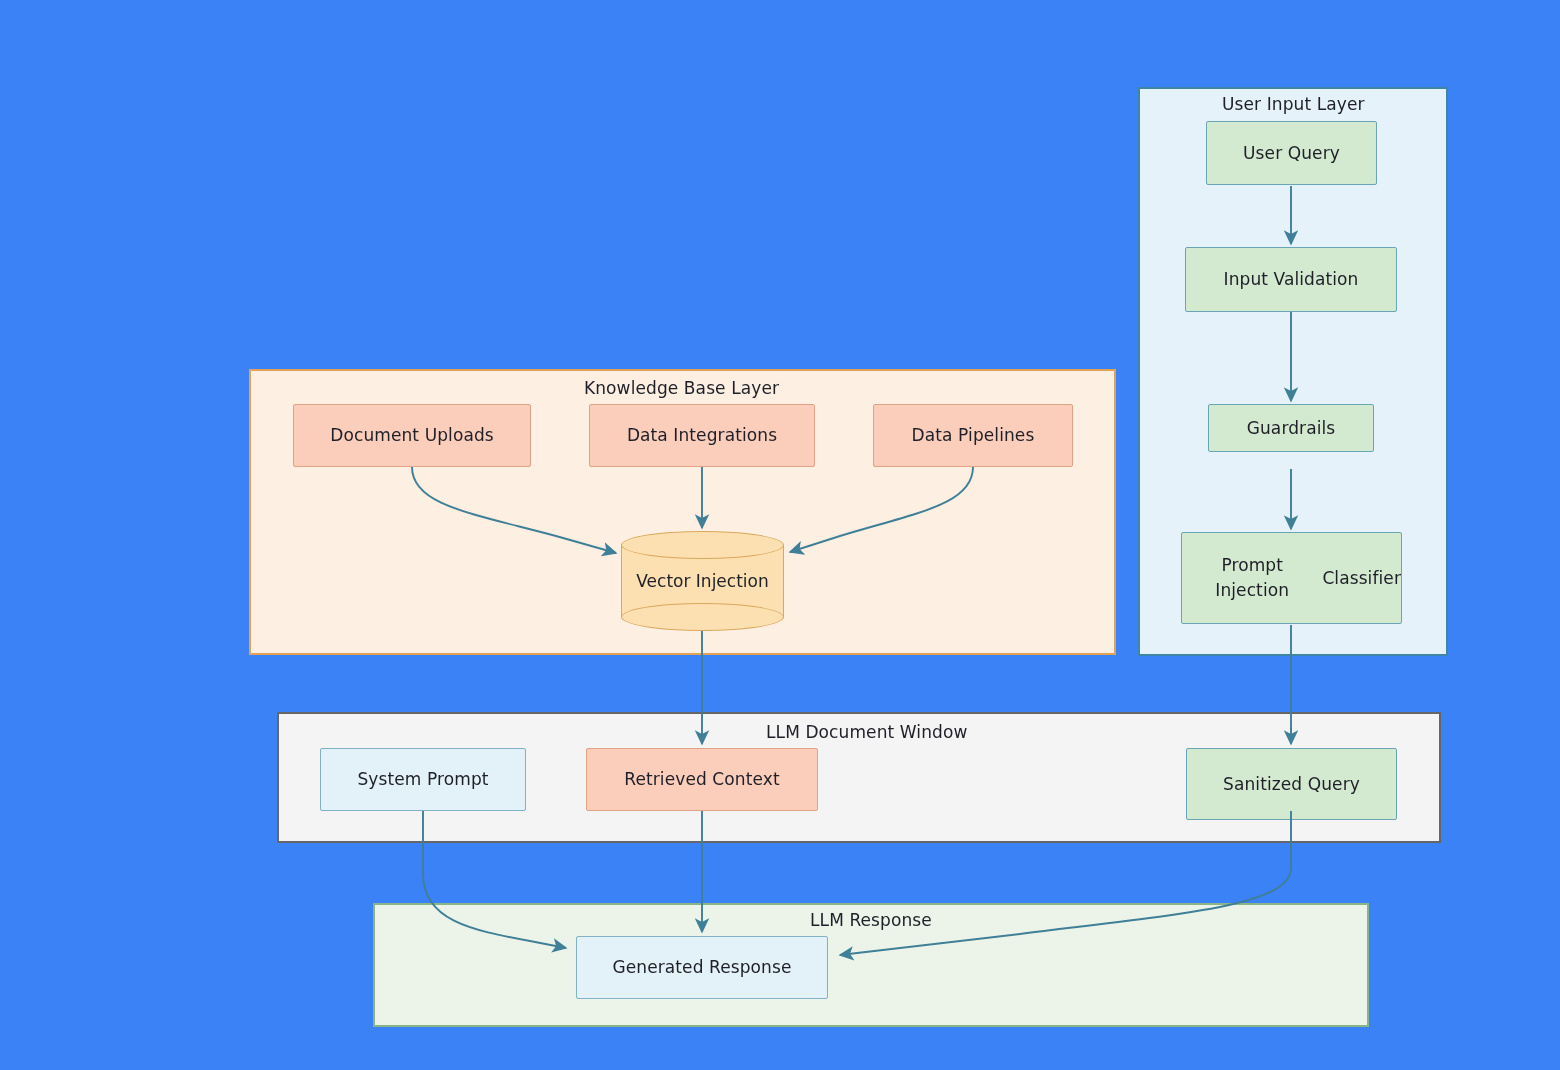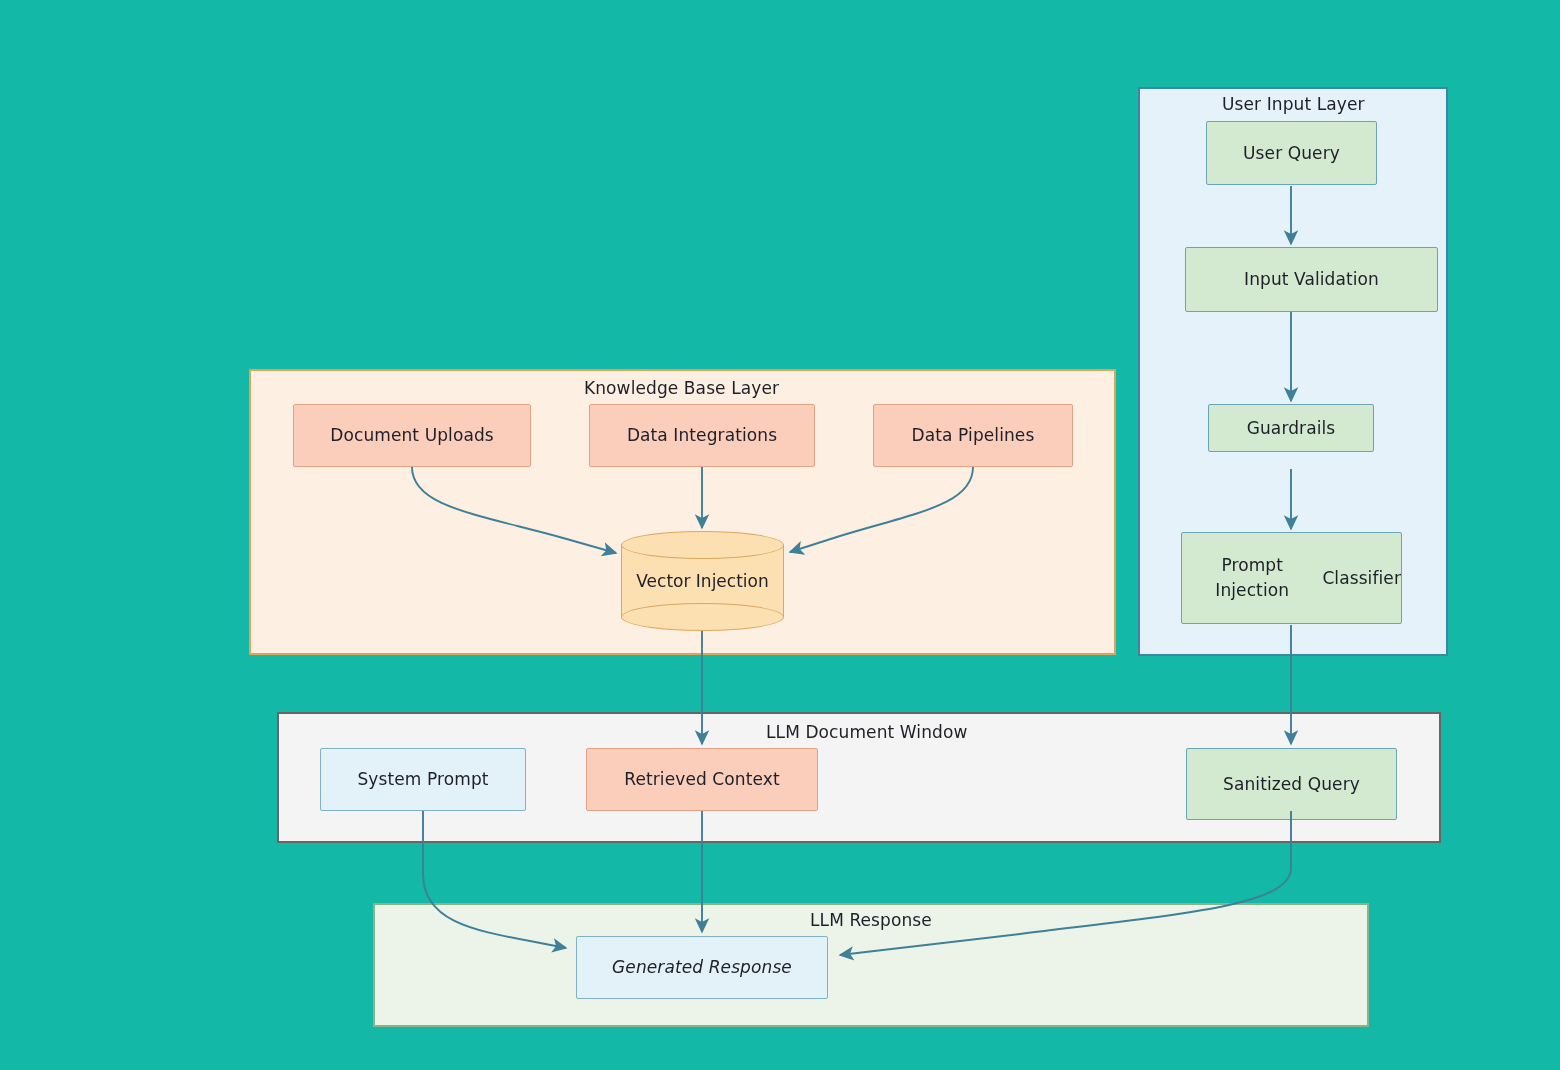--- a/index.html
+++ b/index.html
@@ -7,21 +7,21 @@
     padding: 0;
     background: #ffffff;
   }
   body {
     font-family: "DejaVu Sans", sans-serif;
   }
   #canvas {
     position: relative;
     width: 1560px;
     height: 1070px;
-    background: #14b8a6;
+    background: #3b82f6;
     overflow: hidden;
   }
   svg.edges {
     position: absolute;
     left: 0;
     top: 0;
     width: 1560px;
     height: 1070px;
     pointer-events: none;
     z-index: 5;
@@ -154,21 +154,21 @@
       <path d="M423,811 L423,874 C423,920 470,930 530,941 L566,948"></path>
       <path d="M702,811 L702,932"></path>
       <path d="M1291,811 L1291,868 C1291,906 1180,914 1020,934 L840,955"></path>
     </g>
   </svg>
 
   <div class="node green" style="left:1206px; top:121px; width:171px; height:64px;">
     <span>User Query</span>
   </div>
 
-  <div class="node green" style="left:1185px; top:247px; width:253px; height:65px;">
+  <div class="node green" style="left:1185px; top:247px; width:212px; height:65px;">
     <span>Input Validation</span>
   </div>
 
   <div class="node green" style="left:1208px; top:404px; width:166px; height:48px;">
     <span>Guardrails</span>
   </div>
 
   <div class="node green" style="left:1181px; top:532px; width:221px; height:92px; flex-direction:row;">
     <span>Prompt Injection</span>
     <span>Classifier</span>
@@ -198,17 +198,17 @@
   </div>
 
   <div class="node salmon" style="left:586px; top:748px; width:232px; height:63px;">
     <span>Retrieved Context</span>
   </div>
 
   <div class="node green" style="left:1186px; top:748px; width:211px; height:72px;">
     <span>Sanitized Query</span>
   </div>
 
-  <div class="node blue" style="left:576px; top:936px; width:252px; height:63px;font-style:italic;">
+  <div class="node blue" style="left:576px; top:936px; width:252px; height:63px;">
     <span>Generated Response</span>
   </div>
 
 </div>
 
 </body></html>

